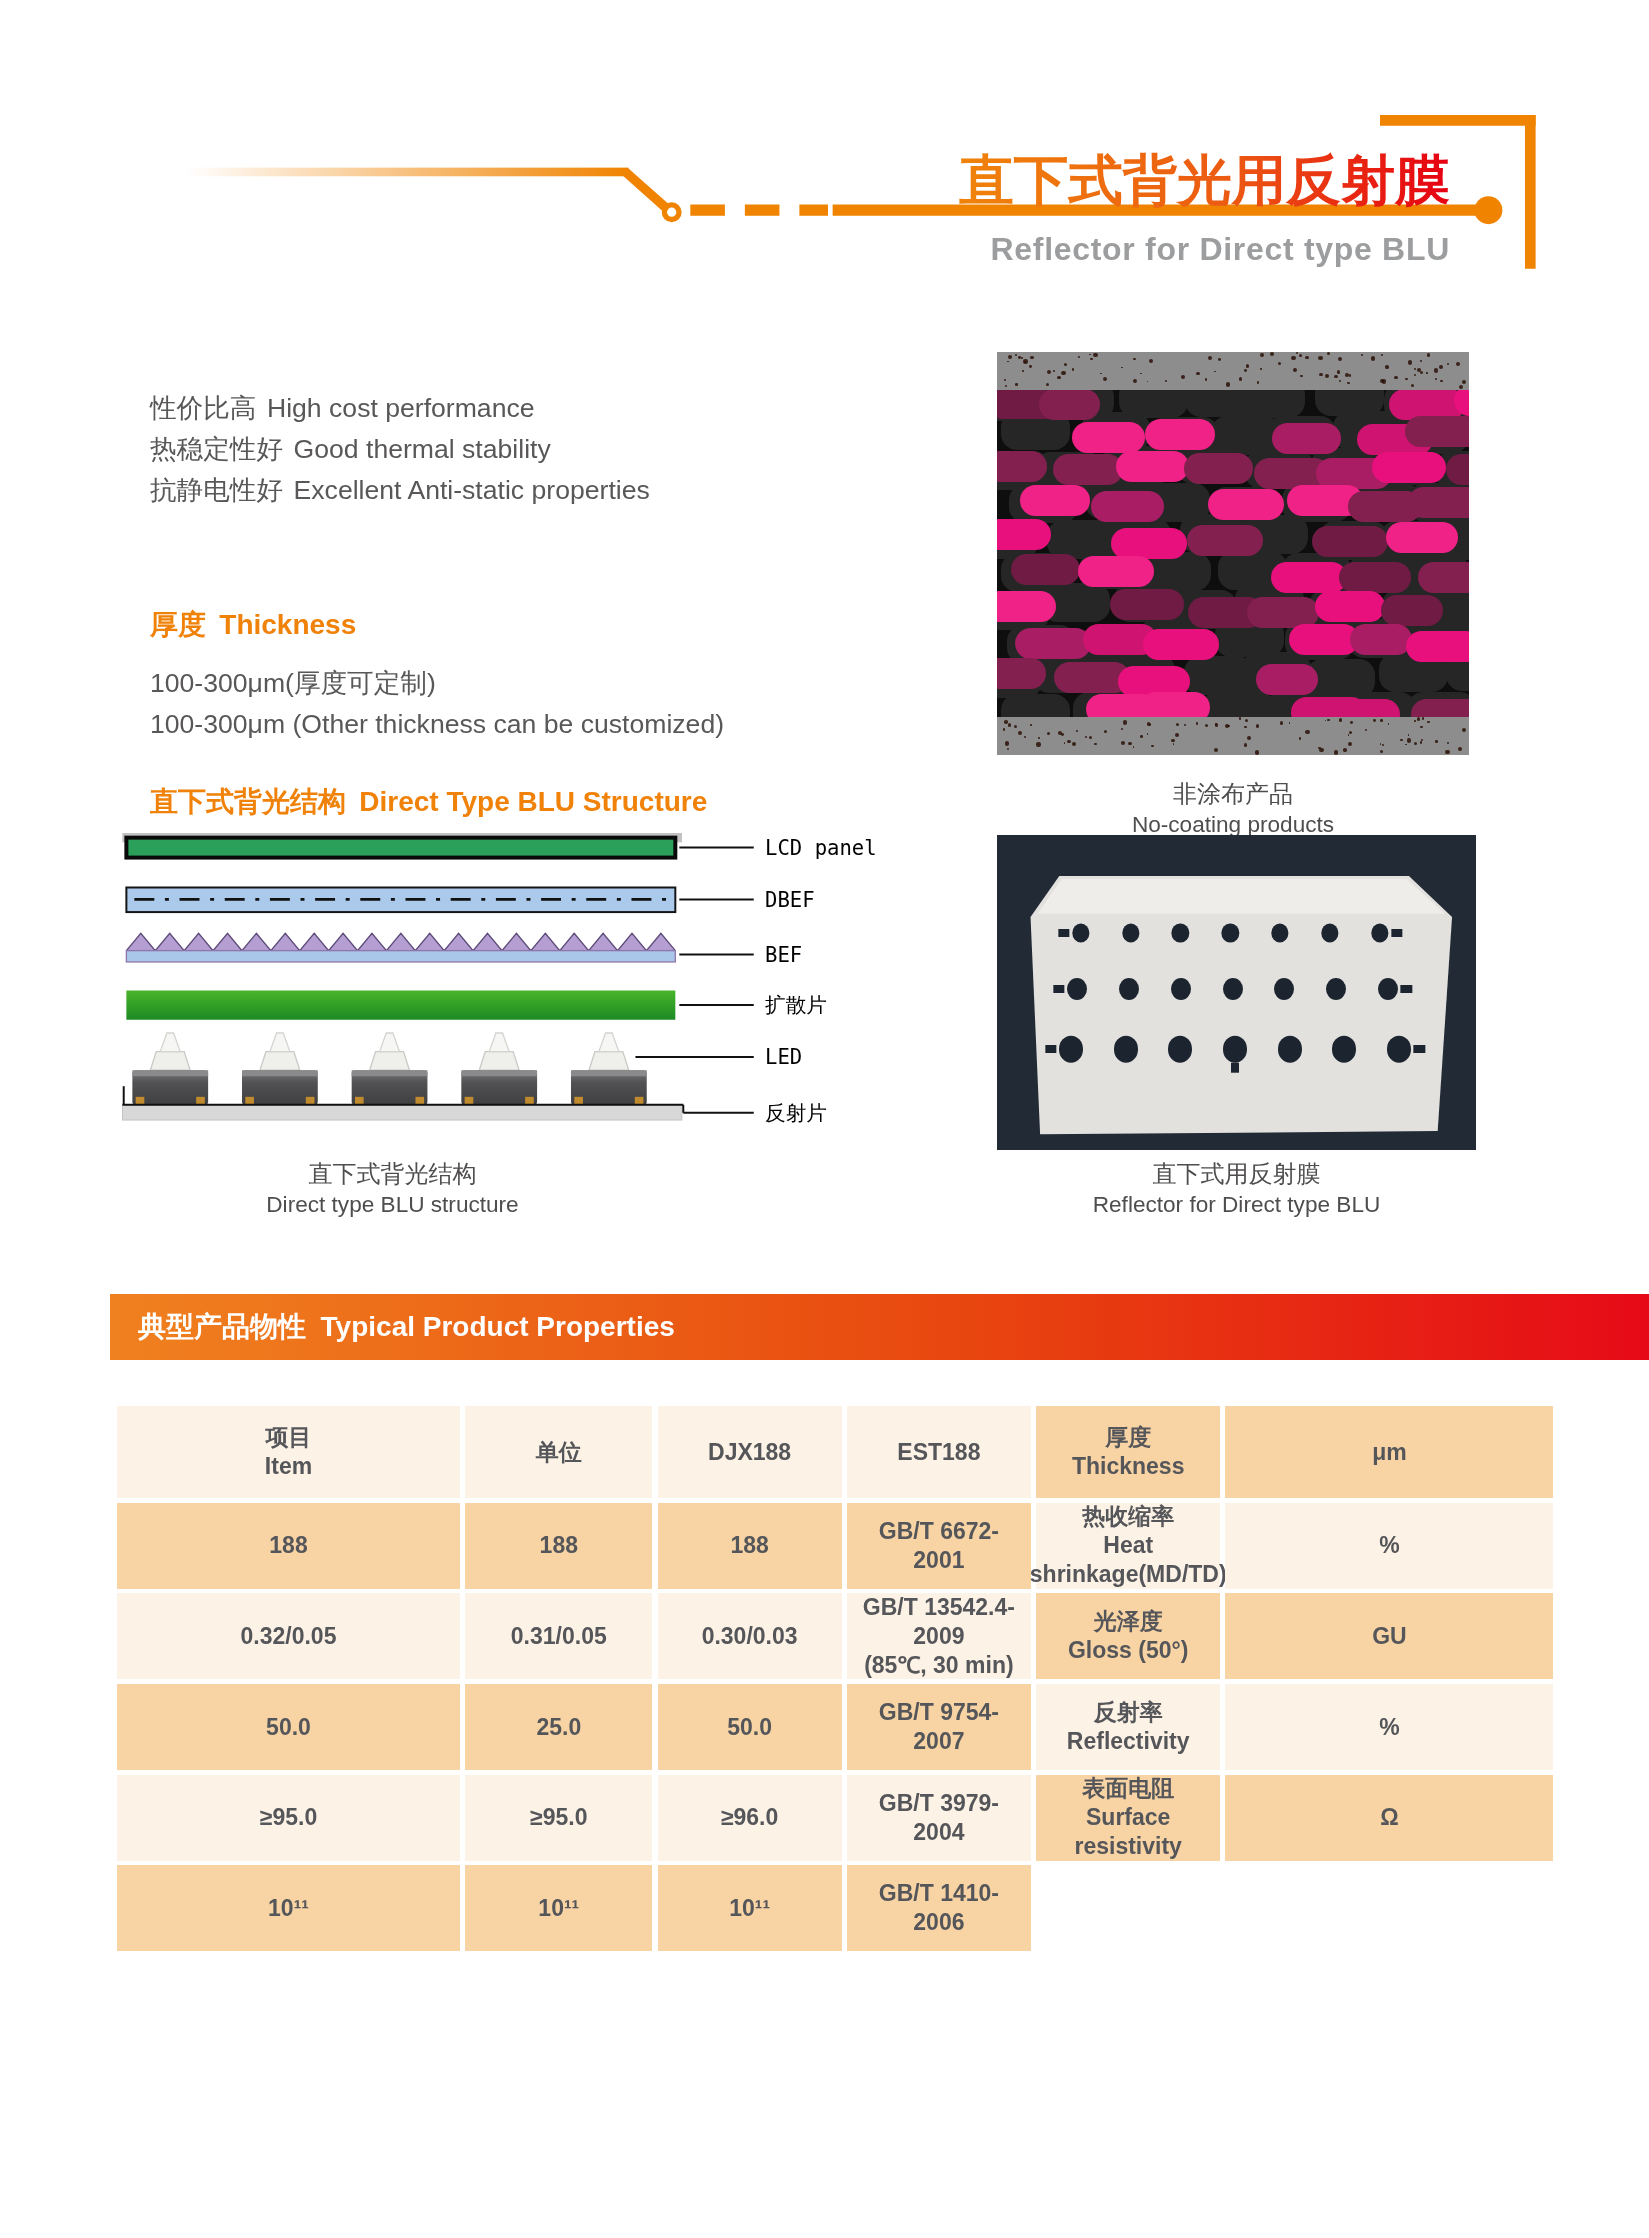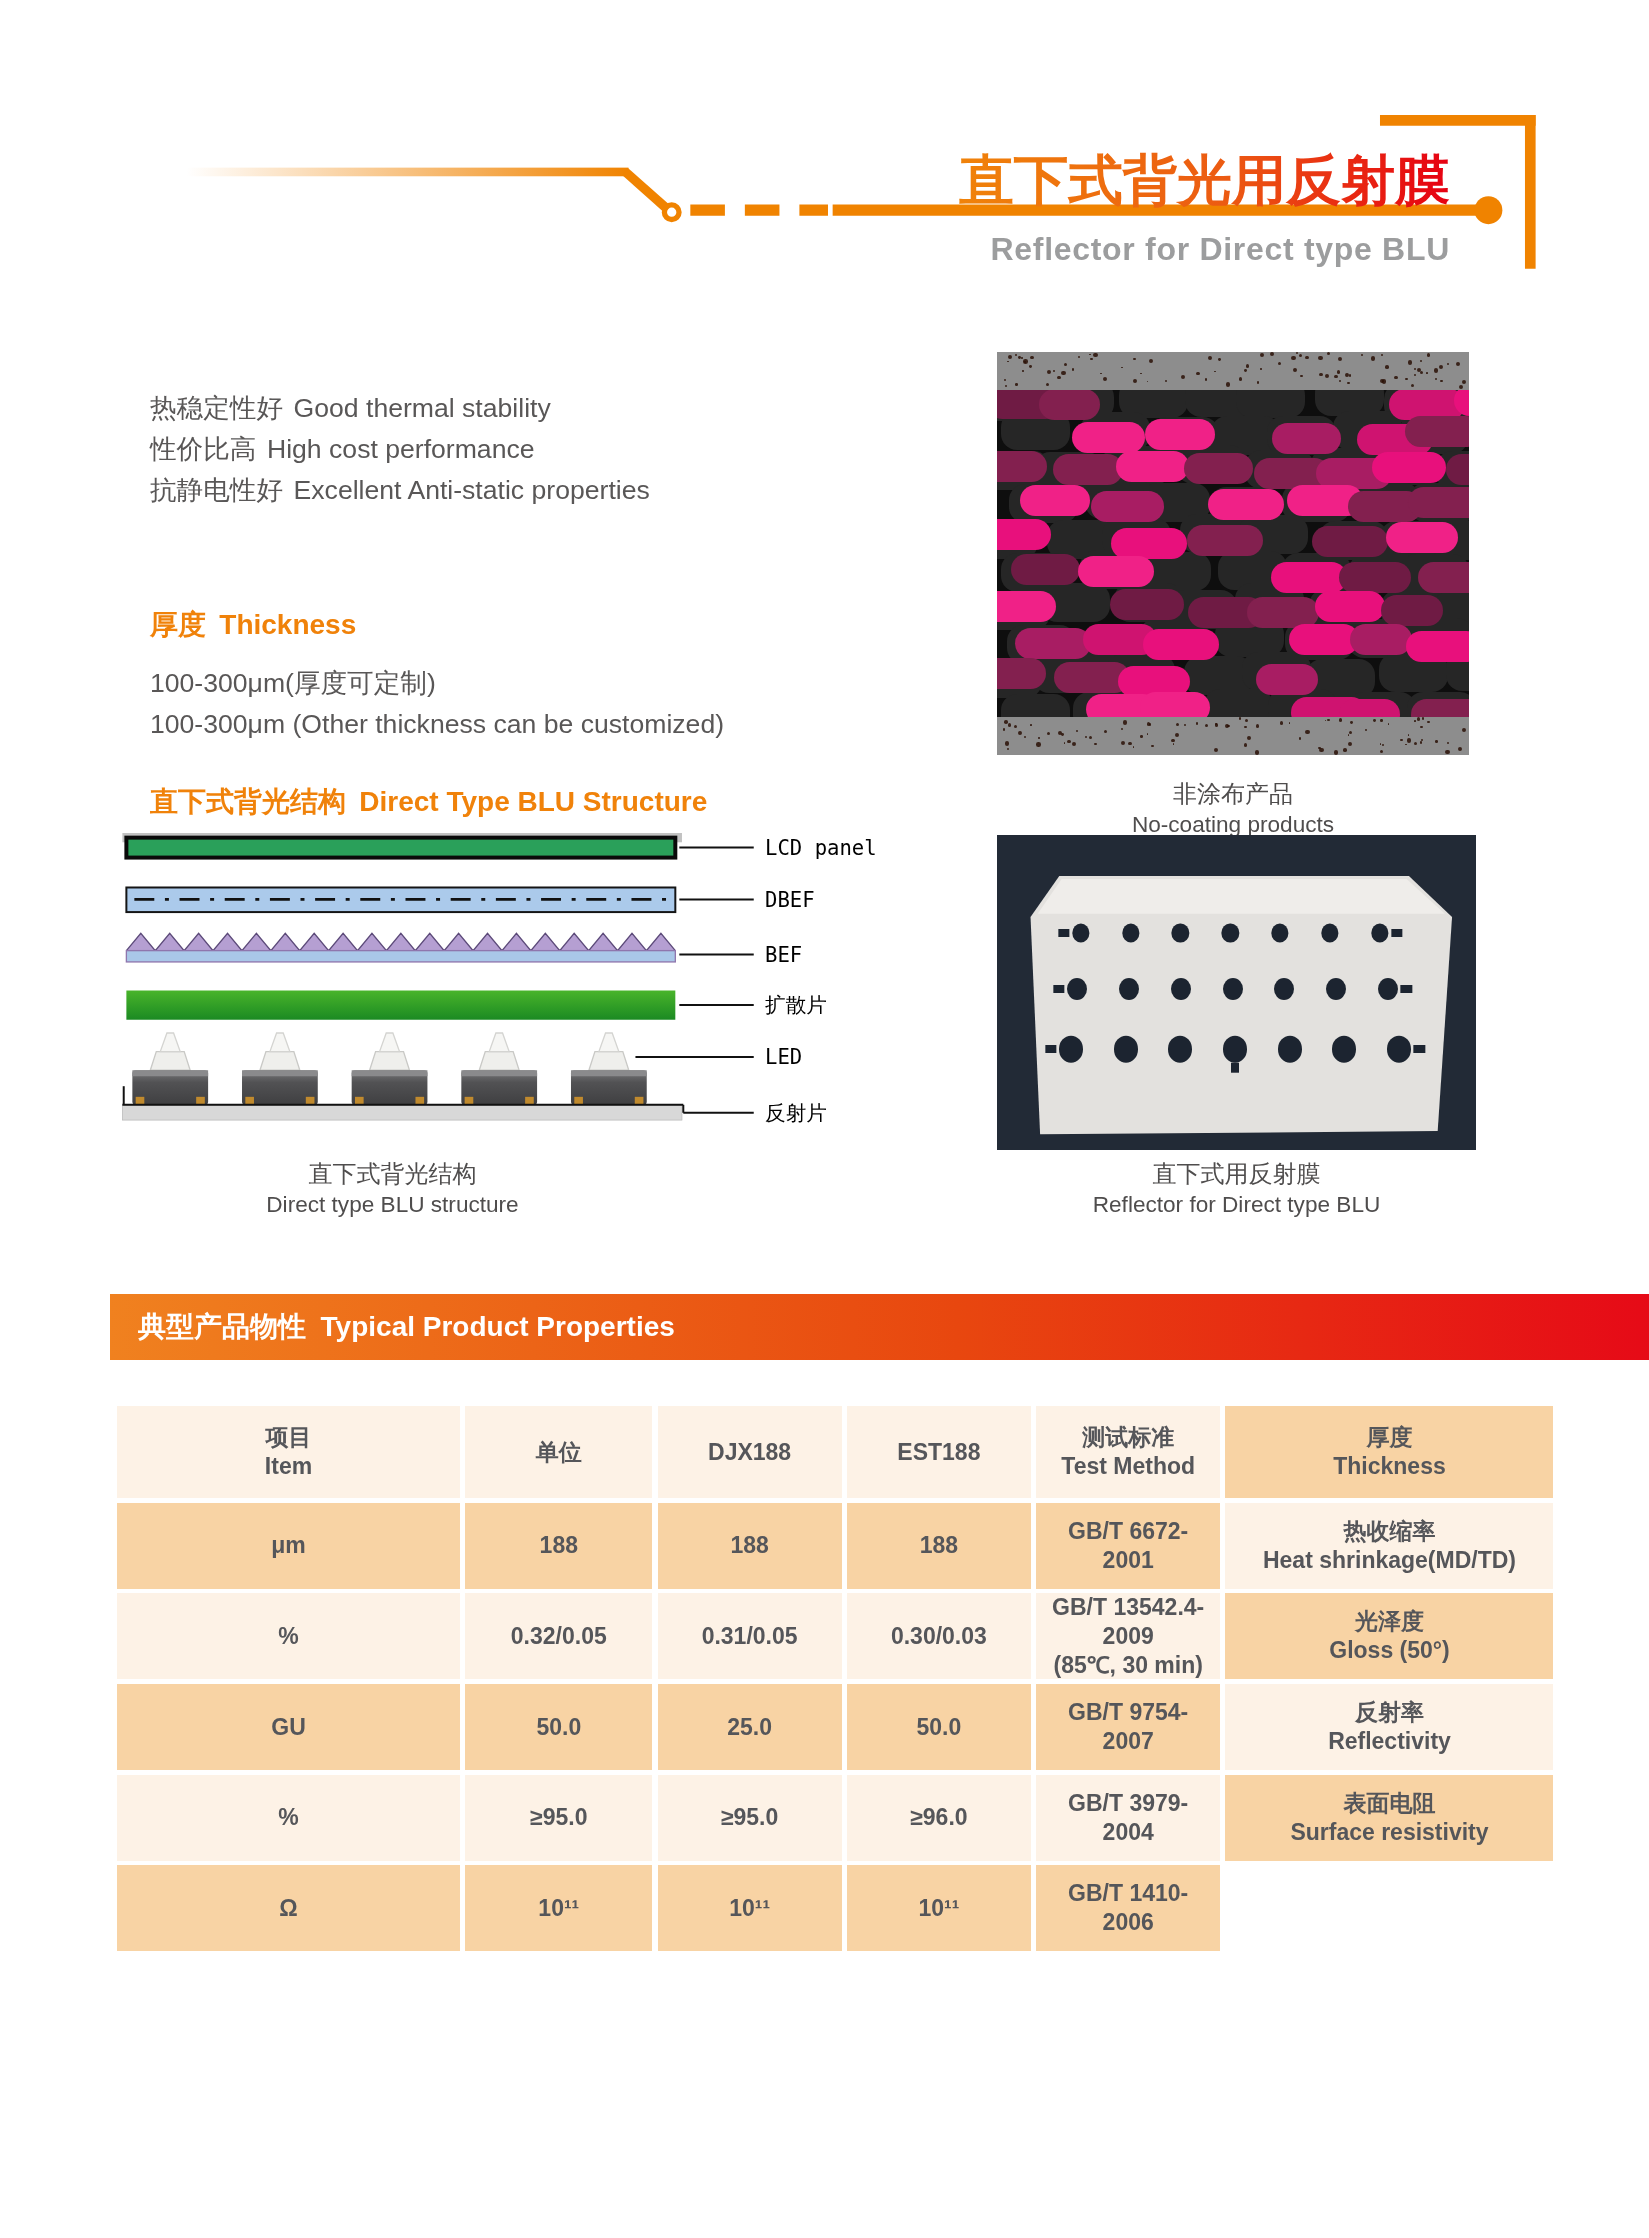--- a/index.html
+++ b/index.html
@@ -87,22 +87,22 @@
     <line x1="1038" y1="316" x2="1245" y2="316" stroke="#f08300" stroke-width="17" stroke-dasharray="52 30"></line>
     <line x1="1252" y1="316" x2="2220" y2="316" stroke="#f08300" stroke-width="17"></line>
     <circle cx="2238" cy="316" r="21" fill="#f08300"></circle>
 
     <text x="2180" y="299" text-anchor="end" font-size="82" font-weight="bold" fill="url(#lg-title)" font-family="'Liberation Sans',sans-serif">直下式背光用反射膜</text>
   </svg>
   <div class="subtitle">Reflector for Direct type BLU</div>
 
   <div class="abs" style="left:150px; top:367px;">
     <div style="margin-top:21px;">
+      <div class="body-line"><span>性价比高</span><span class="en">High cost performance</span></div>
       <div class="body-line"><span>热稳定性好</span><span class="en">Good thermal stability</span></div>
-      <div class="body-line"><span>性价比高</span><span class="en">High cost performance</span></div>
       <div class="body-line"><span>抗静电性好</span><span class="en">Excellent Anti-static properties</span></div>
     </div>
   </div>
 
   <div class="abs" style="left:150px; top:606px;">
     <div class="sec-head">
       <span class="cn">厚度</span><span class="en">Thickness</span>
     </div>
     <div style="margin-top:18.6px;">
       <div class="body-line">100-300μm(厚度可定制)</div>
@@ -541,22 +541,20 @@
     <span class="en">Typical Product Properties</span>
   </div>
 
   <div class="ptable">
 
     <div class="cell row-cream">项目
 Item</div>
     <div class="cell row-cream">单位</div>
     <div class="cell row-cream">DJX188</div>
     <div class="cell row-cream">EST188</div>
-    <div class="cell row-cream">测试标准
-Test Method</div>
 
     <div class="cell row-orange">厚度
 Thickness</div>
     <div class="cell row-orange">μm</div>
     <div class="cell row-orange">188</div>
     <div class="cell row-orange">188</div>
     <div class="cell row-orange">188</div>
     <div class="cell row-orange">GB/T 6672-2001</div>
 
     <div class="cell row-cream">热收缩率

